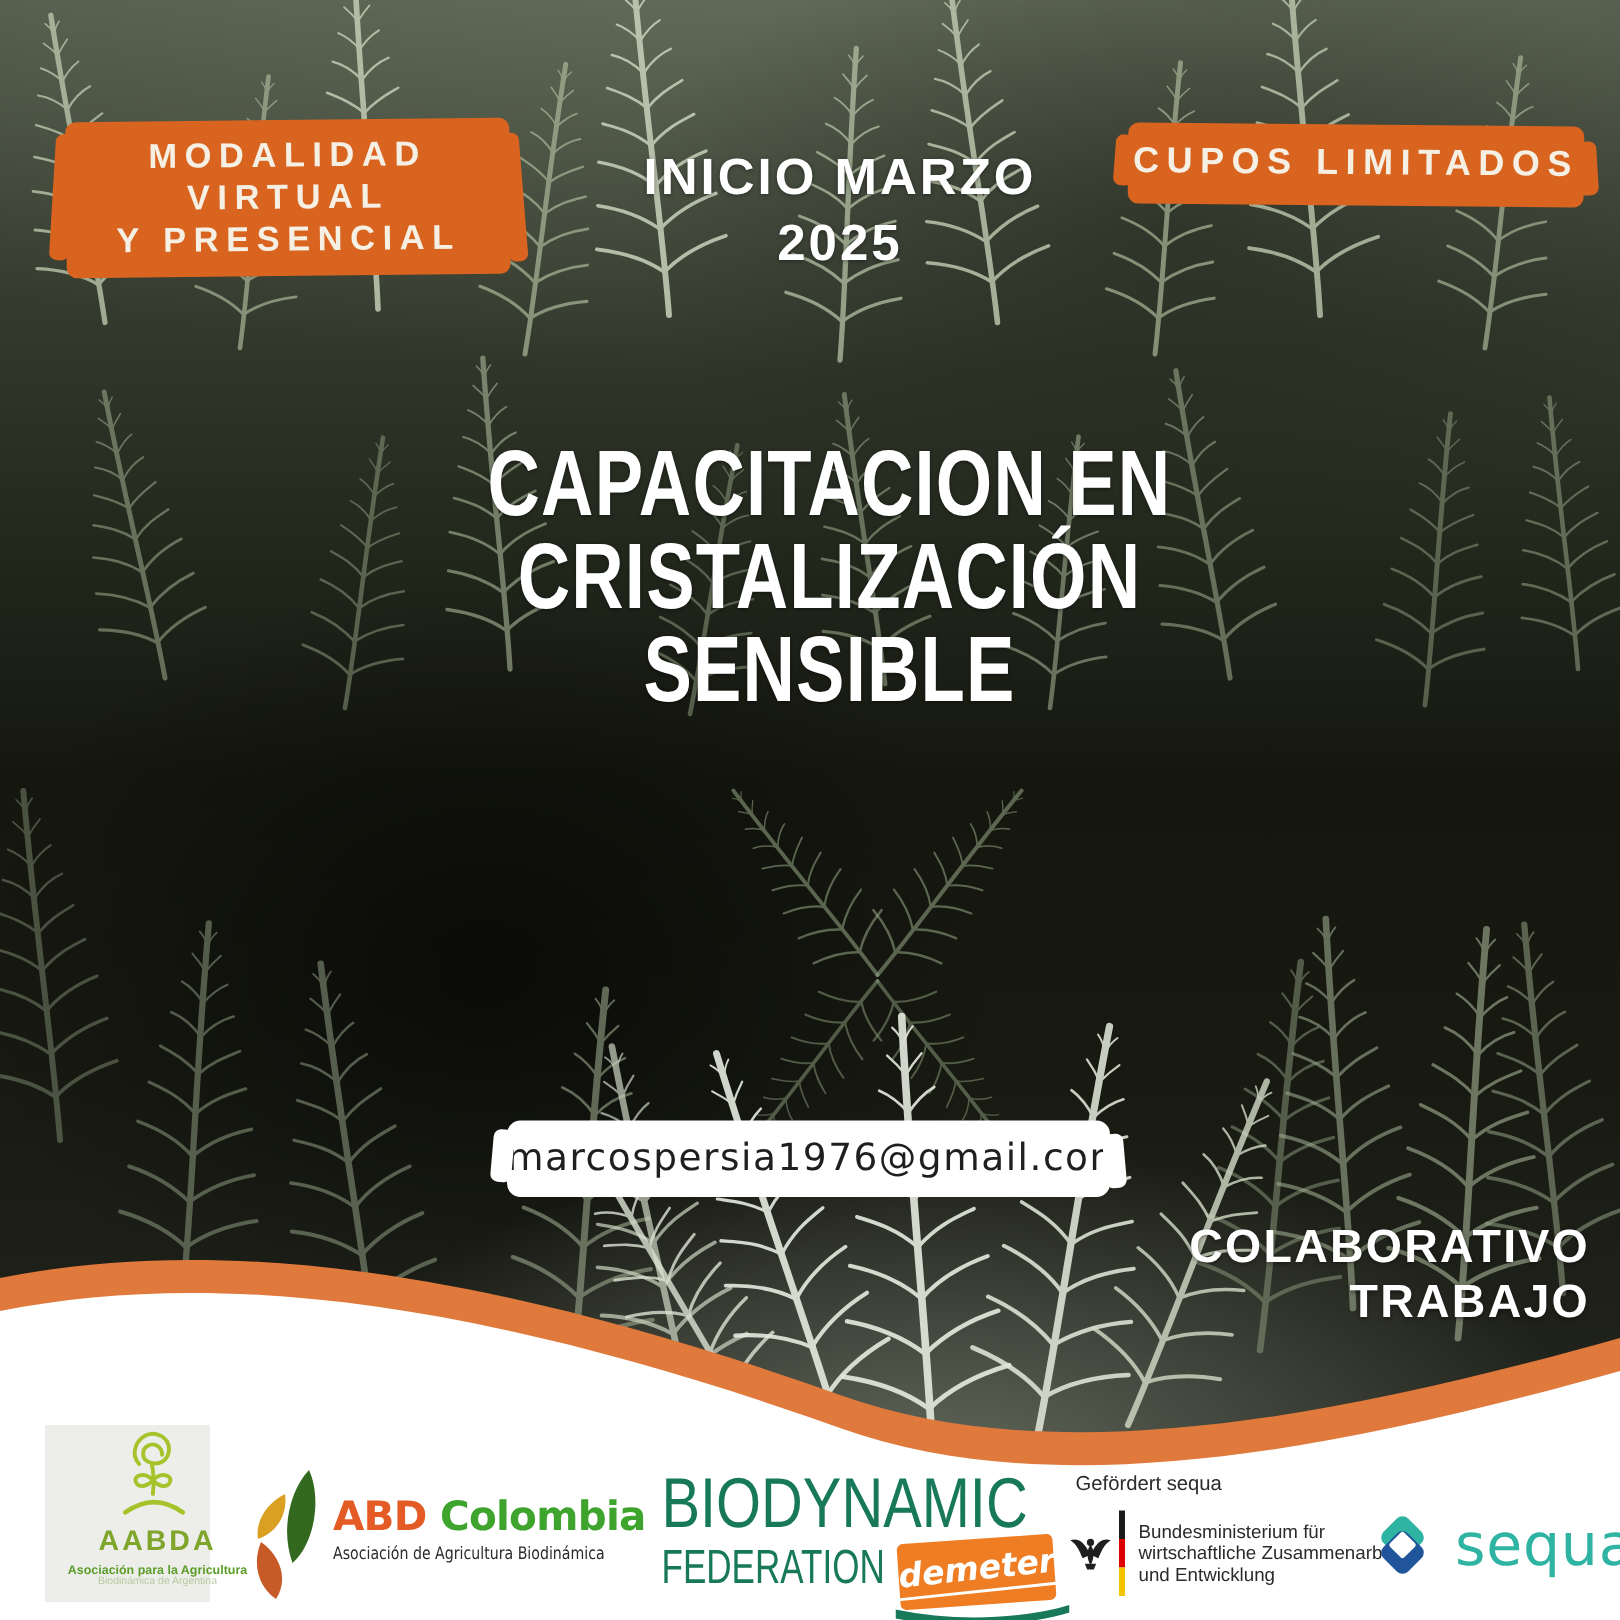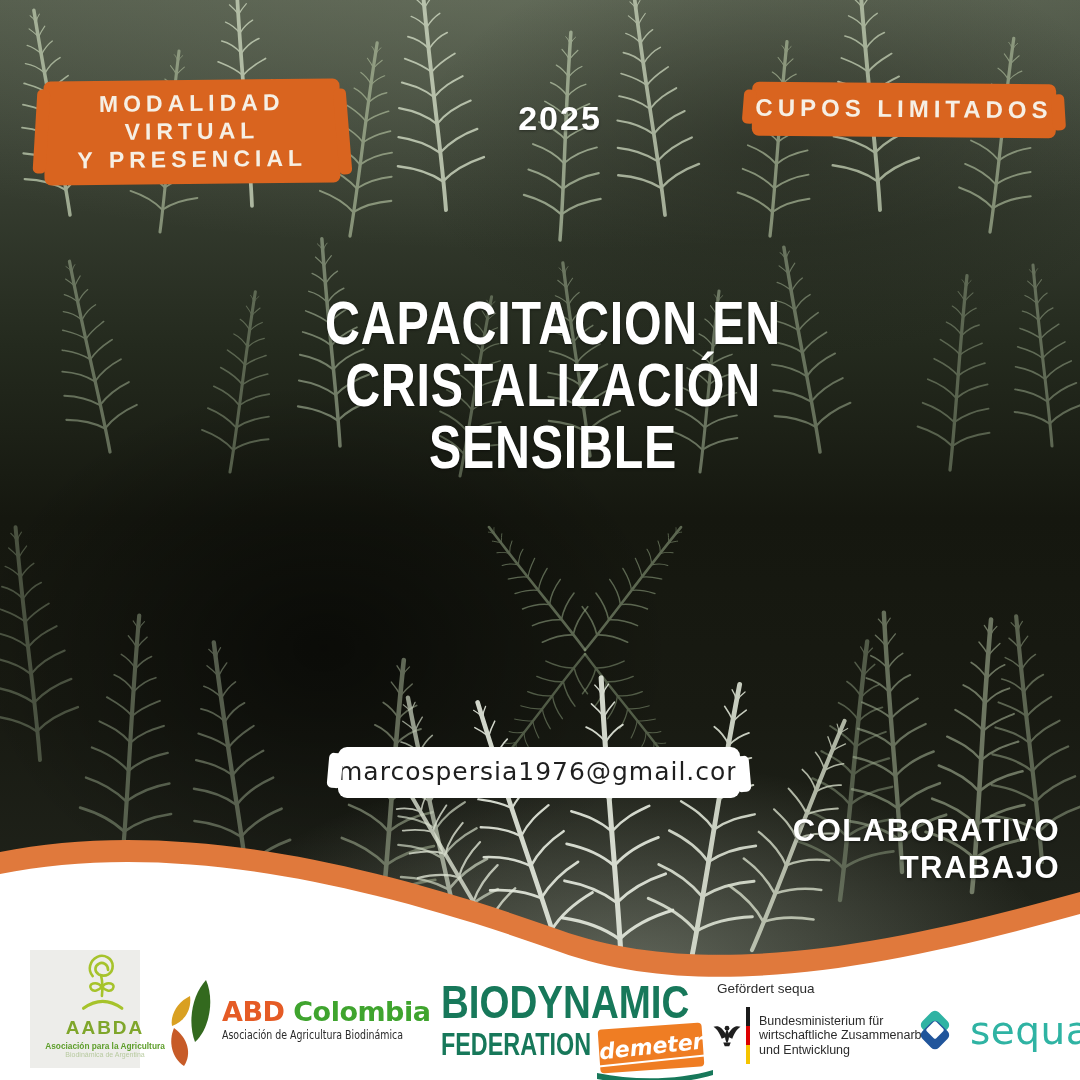--- a/index.html
+++ b/index.html
@@ -60,21 +60,21 @@
   .aabda-name{font-size:19px;font-weight:bold;color:#7FA62B;letter-spacing:2px;margin-top:-2px;}
   .aabda-tagline{font-size:8.3px;font-weight:bold;color:#5D9E2A;margin-top:2px;white-space:nowrap;}
   .aabda-subline{font-size:7px;color:#A5BE86;opacity:0.75;filter:blur(0.4px);white-space:nowrap;}
 
   .abd-logo{position:absolute;left:166px;top:980px;}
   .abd-text{position:absolute;left:222px;top:996px;white-space:nowrap;font-family:"DejaVu Sans",sans-serif;}
   .abd-name{font-size:27px;font-weight:bold;letter-spacing:-0.5px;}
   .abd-abbr{color:#E55B25;} .abd-region{color:#3FA42E;text-align:center;}
   .abd-tagline{font-size:11.5px;color:#2b2b2b;margin-top:1px;transform:scaleX(0.82);transform-origin:0 0;white-space:nowrap;}
 
-  .biod{position:absolute;left:441px;top:978px;color:#17785A;font-weight:bold;}
+  .biod{position:absolute;left:441px;top:978px;color:#17785A;font-weight:normal;}
   .biod .b1{display:block;font-size:47px;line-height:1;transform:scaleX(0.82);transform-origin:0 0;letter-spacing:0;}
   .biod .b2{display:block;font-size:32px;line-height:1;margin-top:3px;transform:scaleX(0.73);transform-origin:0 0;}
   .demeter{position:absolute;left:599px;top:1026px;width:104px;height:44px;background:#EF7D23;
            transform:rotate(-4deg);border-radius:4px;display:flex;align-items:center;justify-content:center;}
   .demeter span{font-family:"DejaVu Sans",sans-serif;font-style:italic;font-weight:bold;font-size:22px;
                 color:#fff;border-bottom:2px solid #fff;padding:0 2px 1px 2px;transform:rotate(-2deg);}
   .swoosh{position:absolute;left:597px;top:1069px;}
 
   .funded-by{position:absolute;left:717px;top:981px;font-size:13.5px;color:#2b2b2b;font-weight:500;}
   .ministry{position:absolute;left:712px;top:1006px;display:flex;align-items:center;}
@@ -159,20 +159,21 @@
     <use href="#frond" transform="translate(752 950) rotate(22) scale(1.9)" stroke="#d5dcc8" opacity="0.8"></use>
   </svg>
 
   <div class="layer content">
     <div class="brush" id="badge-modality">
       <span class="bl">MODALIDAD VIRTUAL</span>
       <span class="bl">Y PRESENCIAL</span>
     </div>
 
     <div class="start-date">
+      <span class="bl">INICIO MARZO</span>
       <span class="bl">2025</span>
     </div>
 
     <div class="brush" id="badge-cupos">
       <span class="bl">CUPOS LIMITADOS</span>
     </div>
 
     <div class="main-title">
       <span class="tl">CAPACITACION EN CRISTALIZACIÓN</span>
       <span class="tl">SENSIBLE</span>

